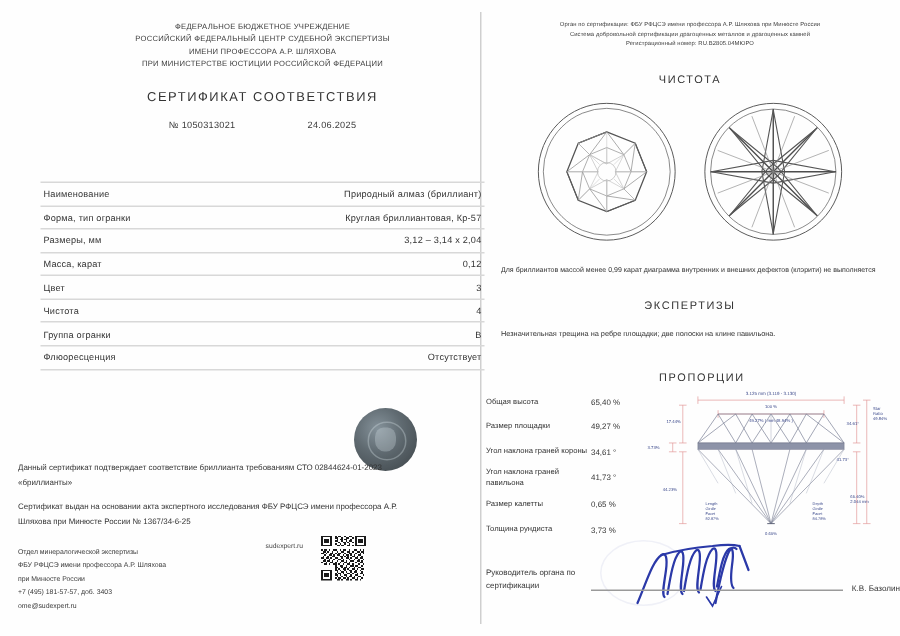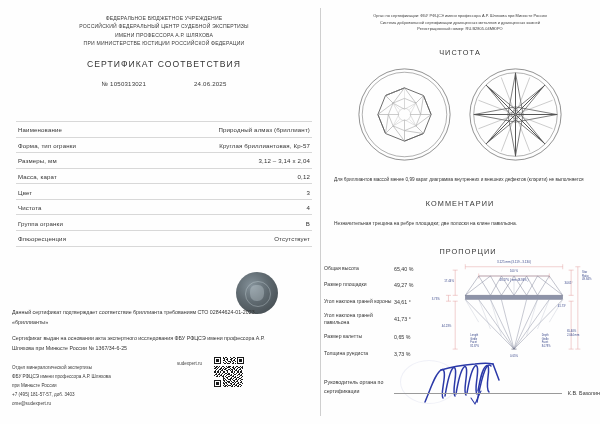--- a/index.html
+++ b/index.html
@@ -6,21 +6,21 @@
   html, body {
     width: 600px; height: 424px;
     background: #ffffff;
     font-family: "Liberation Sans", sans-serif;
     color: #2b2b2b;
     overflow: hidden;
   }
   #page { position: relative; width: 600px; height: 424px; background:#fefefe; }
 
   
-  .col-left  { position:absolute; left:4px;   top:0; width:320px; height:308px; padding:10px 12px; }
+  .col-left  { position:absolute; left:15px;   top:0; width:320px; height:308px; padding:10px 12px; }
   .col-right { position:absolute; left:320px; top:0; width:280px; height:424px; padding:10px 10px; }
   .vdiv { position:absolute; left:320px; top:8px; width:1px; height:408px; background:#cfcfcf; }
 
   
   .org { text-align:center; font-size:5.1px; line-height:1.62; letter-spacing:.18px; color:#3a3a3a; margin-top:4px;}
   .cert-title { text-align:center; font-size:8.6px; letter-spacing:1.05px; color:#333; margin-top:12px; }
   .cert-meta { display:flex; justify-content:center; gap:48px; margin-top:11px; font-size:6.1px; color:#3a3a3a; letter-spacing:.2px;}
 
   
   .props { margin-top:34px; }
@@ -392,21 +392,21 @@
           <g stroke="#8a8a8a" stroke-width="0.45">
             <path d="M35,11 L50,50 M65,11 L50,50 M89,35 L50,50 M89,65 L50,50
                      M65,89 L50,50 M35,89 L50,50 M11,65 L50,50 M11,35 L50,50"></path>
           </g>
         </g>
       </svg>
     </div>
 
     <div class="note">Для бриллиантов массой менее 0,99 карат диаграмма внутренних и внешних дефектов (клэрити) не выполняется</div>
 
-    <div class="sec-title" style="margin-top:15px;">КОММЕНТАРИИ</div>
+    <div class="sec-title" style="margin-top:15px;">ЭКСПЕРТИЗЫ</div>
     <div class="comment">Незначительная трещина на ребре площадки; две полоски на клине павильона.</div>
   </div>
 
   <div class="col-right" style="padding:0;">
     <div class="prop-wrap">
       <div class="sec-title">ПРОПОРЦИИ</div>
 
       <div class="prop-list">
         <div class="prline">
           <span class="prname">Общая высота</span>

